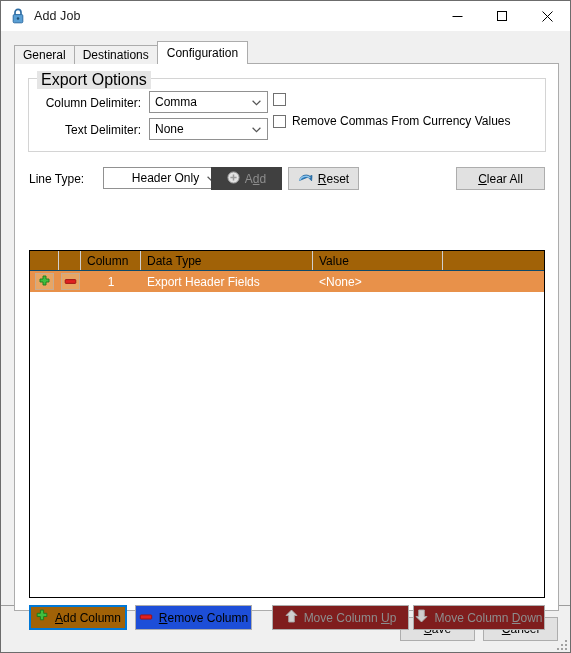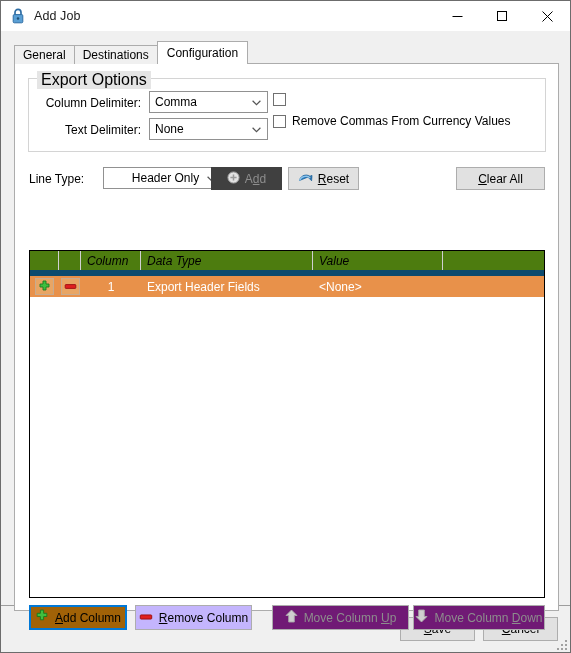--- a/index.html
+++ b/index.html
@@ -200,23 +200,22 @@
     width: 516px;
     height: 348px;
     box-sizing: border-box;
     border: 1px solid #000000;
     background: #ffffff;
     overflow: hidden;
   }
   .grid-header {
     display: flex;
     height: 19px;
-    border-bottom: 6px solid #0c4a6e;
-    background: #4d7c0f;
-    font-style: italic;
+    border-bottom: 1px solid #0c4a6e;
+    background: #a16207;
   }
   .gh {
     box-sizing: border-box;
     border-right: 1px solid #d0d0d0;
     display: flex;
     align-items: center;
     padding-left: 6px;
     font-size: 12px;
     color: #000;
     overflow: hidden;
@@ -248,35 +247,35 @@
     display: flex;
     align-items: center;
     justify-content: center;
   }
   
   .colbar-btn {
     position: absolute;
     box-sizing: border-box;
     height: 25px;
     border: 1px solid #adadad;
-    background: #c4b5fd;
+    background: #1d4ed8;
     display: flex;
     align-items: center;
     justify-content: center;
     gap: 6px;
     font-size: 12px;
     padding: 0 8px;
     white-space: nowrap;
   }
   .colbar-btn.focused {
     border: 2px solid #0078d7;
     background: #a16207;
     text-align: center;
   }
-  .colbar-btn.disabled { color: #8d8d8d; background: #701a75; }
+  .colbar-btn.disabled { color: #8d8d8d; background: #7f1d1d; }
   
   .footer-sep {
     position: absolute;
     left: 0; top: 0;
     width: 100%;
     height: 1px;
     background: #9d9d9d;
   }
   .footer {
     flex: none;

